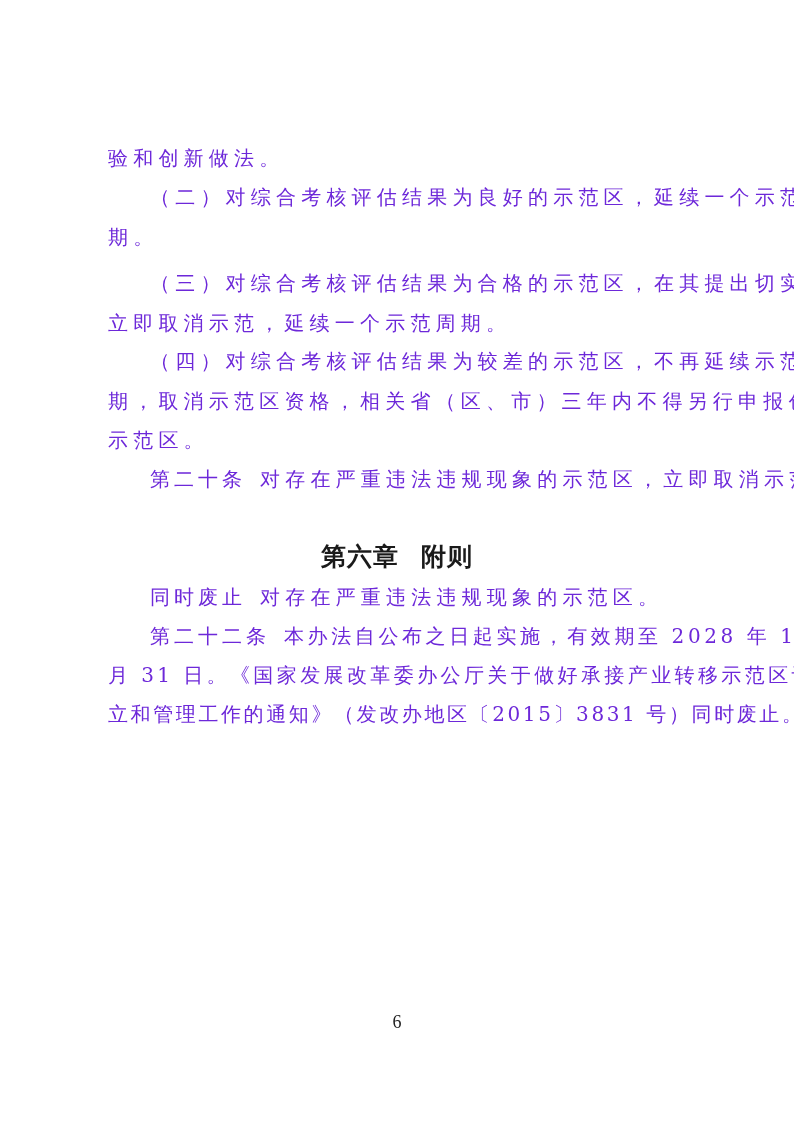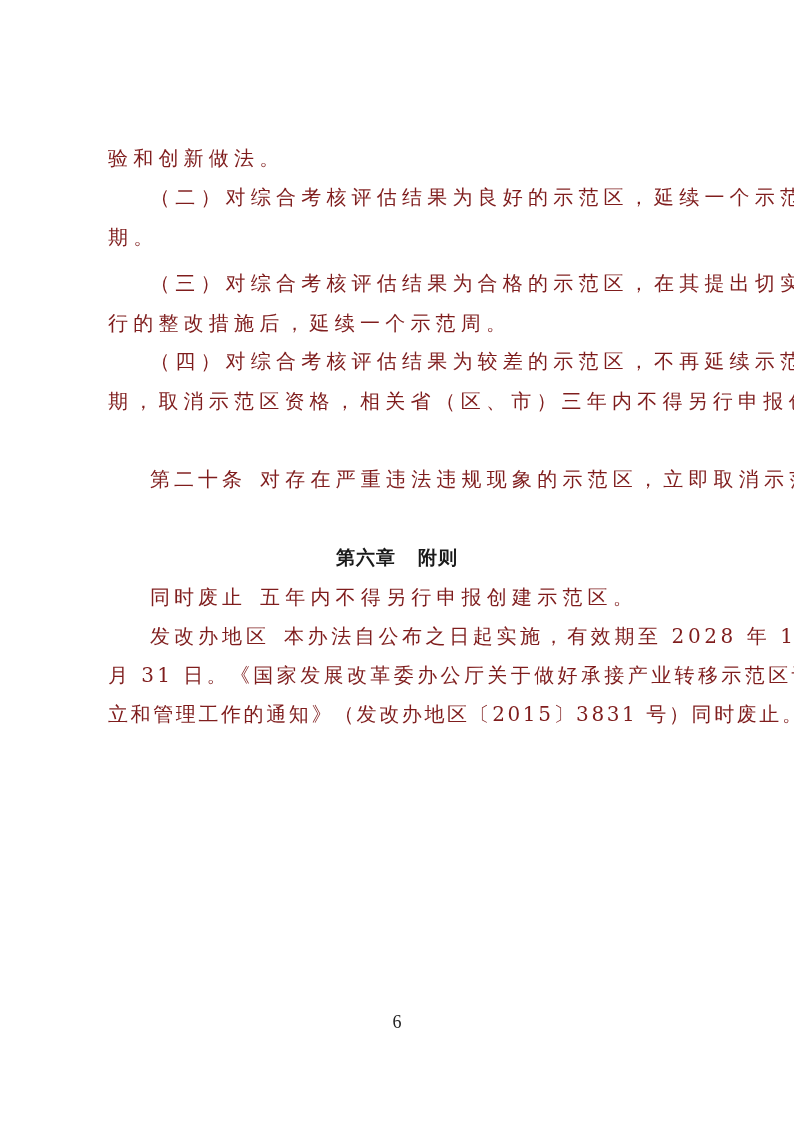--- a/index.html
+++ b/index.html
@@ -5,32 +5,32 @@
   html, body { margin: 0; padding: 0; background: #ffffff; }
   body { width: 794px; height: 1123px; position: relative; overflow: hidden; }
   .page { position: absolute; left: 0; top: 0; width: 794px; height: 1123px; background: #fff; }
   .line {
     position: absolute;
     left: 108px;
     width: 580px;
     font-family: "DejaVu Serif", "Liberation Serif", serif;
     font-size: 20px;
     line-height: 26px;
-    color: #7f1d1d;
+    color: #6d28d9;
     letter-spacing: 5.2px;
     white-space: nowrap;
   }
   .indent { left: 150px; }
   .heading {
     position: absolute;
     left: 0; width: 794px;
     text-align: center;
     font-family: "DejaVu Sans", "Liberation Sans", sans-serif;
     font-weight: bold;
-    font-size: 19px;
+    font-size: 25px;
     line-height: 26px;
     color: #1a1a1a;
     letter-spacing: 1px;
   }
   .heading .gap { display: inline-block; width: 22px; }
   .art { font-family: Liberation Serif, serif; letter-spacing: 4px; }
   .artgap { display: inline-block; width: 14px; }
   .pageno {
     position: absolute; left: 0; width: 794px; top: 1012px;
     text-align: center;
@@ -42,37 +42,38 @@
 <body>
 
 <div class="page">
 
   <div class="line" style="top:145px">验和创新做法。</div>
 
   <div class="line indent" style="top:184px">（二）对综合考核评估结果为良好的示范区，延续一个示范周</div>
   <div class="line" style="top:224px">期。</div>
 
   <div class="line indent" style="top:270px">（三）对综合考核评估结果为合格的示范区，在其提出切实可</div>
-  <div class="line" style="top:310px">行的整改措施后，延续一个示范周。</div>
+  <div class="line" style="top:310px">立即取消示范，延续一个示范周期。</div>
 
   <div class="line indent" style="top:348px">（四）对综合考核评估结果为较差的示范区，不再延续示范周</div>
   <div class="line" style="top:388px">期，取消示范区资格，相关省（区、市）三年内不得另行申报创建</div>
+  <div class="line" style="top:427px">示范区。</div>
 
   <div class="line indent" style="top:466px">
     <span class="art">第二十条</span><span class="artgap"></span><span>对存在严重违法违规现象的示范区，立即取消示范</span>
   </div>
 
   <div class="heading" style="top:544px">
     <span>第六章</span><span class="gap"></span><span>附则</span>
   </div>
 
   <div class="line indent" style="top:584px">
-    <span class="art">同时废止</span><span class="artgap"></span><span>五年内不得另行申报创建示范区。</span>
+    <span class="art">同时废止</span><span class="artgap"></span><span>对存在严重违法违规现象的示范区。</span>
   </div>
 
   <div class="line indent" style="top:623px">
-    <span class="art">发改办地区</span><span class="artgap"></span><span style="letter-spacing:3.6px">本办法自公布之日起实施，有效期至 2028 年 12</span>
+    <span class="art">第二十二条</span><span class="artgap"></span><span style="letter-spacing:3.6px">本办法自公布之日起实施，有效期至 2028 年 12</span>
   </div>
   <div class="line" style="top:662px; letter-spacing:3.4px">月 31 日。《国家发展改革委办公厅关于做好承接产业转移示范区设</div>
   <div class="line" style="top:701px; letter-spacing:2.6px">立和管理工作的通知》（发改办地区〔2015〕3831 号）同时废止。</div>
 
   <div class="pageno">6</div>
 </div>
 
 </body></html>

